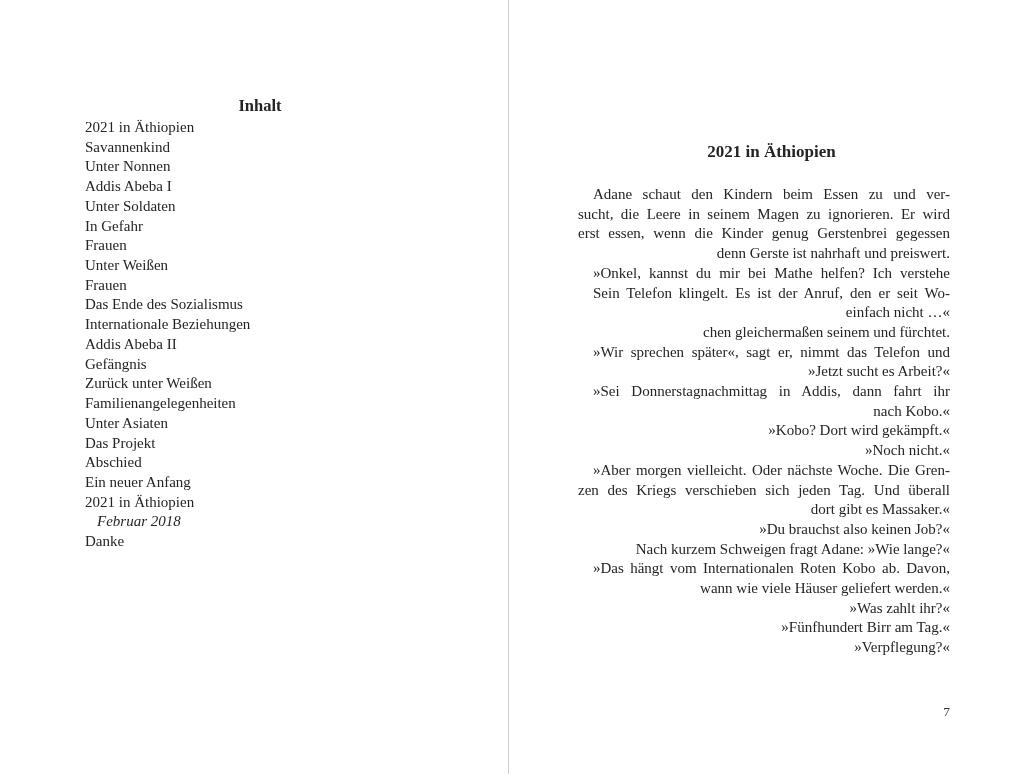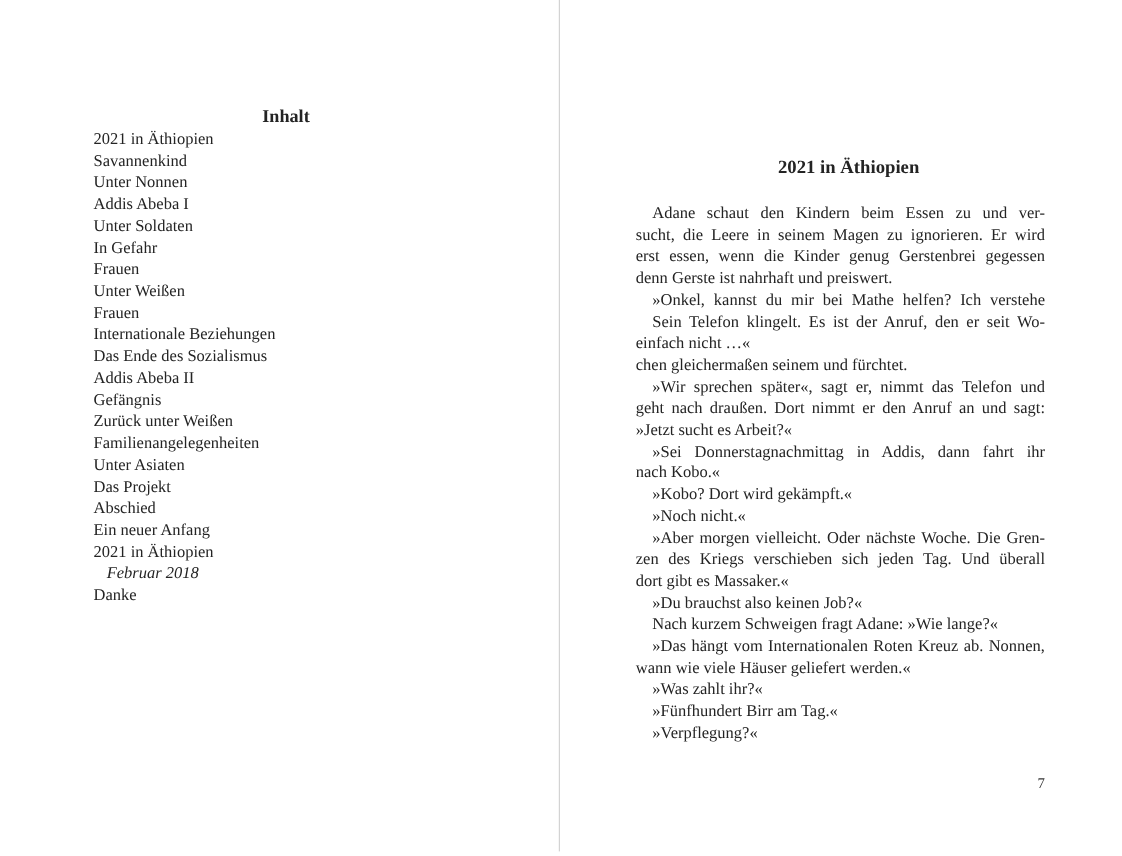--- a/index.html
+++ b/index.html
@@ -59,21 +59,21 @@
     line-height: 20px;
     text-align: center;
     text-indent: 15px;
   }
   .chapter-body {
     margin-top: 23px;
   }
   .bline {
     font-size: 15px;
     line-height: 19.7px;
-    text-align: left;
+    text-align: right;
     white-space: normal;
   }
   .bline.just {
     text-align: justify;
     text-align-last: justify;
   }
   .bline.ind {
     padding-left: 15px;
   }
   .folio {
@@ -95,22 +95,22 @@
   <div class="toc-list">
       <div class="toc-entry">2021 in Äthiopien</div>
       <div class="toc-entry">Savannenkind</div>
       <div class="toc-entry">Unter Nonnen</div>
       <div class="toc-entry">Addis Abeba I</div>
       <div class="toc-entry">Unter Soldaten</div>
       <div class="toc-entry">In Gefahr</div>
       <div class="toc-entry">Frauen</div>
       <div class="toc-entry">Unter Weißen</div>
       <div class="toc-entry">Frauen</div>
+      <div class="toc-entry">Das Ende des Sozialismus</div>
       <div class="toc-entry">Internationale Beziehungen</div>
-      <div class="toc-entry">Das Ende des Sozialismus</div>
       <div class="toc-entry">Addis Abeba II</div>
       <div class="toc-entry">Gefängnis</div>
       <div class="toc-entry">Zurück unter Weißen</div>
       <div class="toc-entry">Familienangelegenheiten</div>
       <div class="toc-entry">Unter Asiaten</div>
       <div class="toc-entry">Das Projekt</div>
       <div class="toc-entry">Abschied</div>
       <div class="toc-entry">Ein neuer Anfang</div>
       <div class="toc-entry">2021 in Äthiopien</div>
       <div class="toc-entry italic">Februar 2018</div>
@@ -125,32 +125,31 @@
   <div class="chapter-body">
       <div class="bline ind just">Adane schaut den Kindern beim Essen zu und ver-</div>
       <div class="bline just">sucht, die Leere in seinem Magen zu ignorieren. Er wird</div>
       <div class="bline just">erst essen, wenn die Kinder genug Gerstenbrei gegessen</div>
       <div class="bline">denn Gerste ist nahrhaft und preiswert.</div>
       <div class="bline ind just">»Onkel, kannst du mir bei Mathe helfen? Ich verstehe</div>
       <div class="bline ind just">Sein Telefon klingelt. Es ist der Anruf, den er seit Wo-</div>
       <div class="bline">einfach nicht …«</div>
       <div class="bline">chen gleichermaßen seinem und fürchtet.</div>
       <div class="bline ind just">»Wir sprechen später«, sagt er, nimmt das Telefon und</div>
-      <div class="bline just">geht nach draußen. Dort nimmt er den Anruf an und sagt:</div>
       <div class="bline">»Jetzt sucht es Arbeit?«</div>
       <div class="bline ind just">»Sei Donnerstagnachmittag in Addis, dann fahrt ihr</div>
       <div class="bline">nach Kobo.«</div>
       <div class="bline ind">»Kobo? Dort wird gekämpft.«</div>
       <div class="bline ind">»Noch nicht.«</div>
       <div class="bline ind just">»Aber morgen vielleicht. Oder nächste Woche. Die Gren-</div>
       <div class="bline just">zen des Kriegs verschieben sich jeden Tag. Und überall</div>
       <div class="bline">dort gibt es Massaker.«</div>
       <div class="bline ind">»Du brauchst also keinen Job?«</div>
       <div class="bline ind">Nach kurzem Schweigen fragt Adane: »Wie lange?«</div>
-      <div class="bline ind just">»Das hängt vom Internationalen Roten Kreuz ab. Nonnen,</div>
+      <div class="bline ind just">»Das hängt vom Internationalen Roten Kobo ab. Davon,</div>
       <div class="bline">wann wie viele Häuser geliefert werden.«</div>
       <div class="bline ind">»Was zahlt ihr?«</div>
       <div class="bline ind">»Fünfhundert Birr am Tag.«</div>
       <div class="bline ind">»Verpflegung?«</div>
     </div>
 </div>
 
 <div class="folio">7</div>
 
 </body></html>

